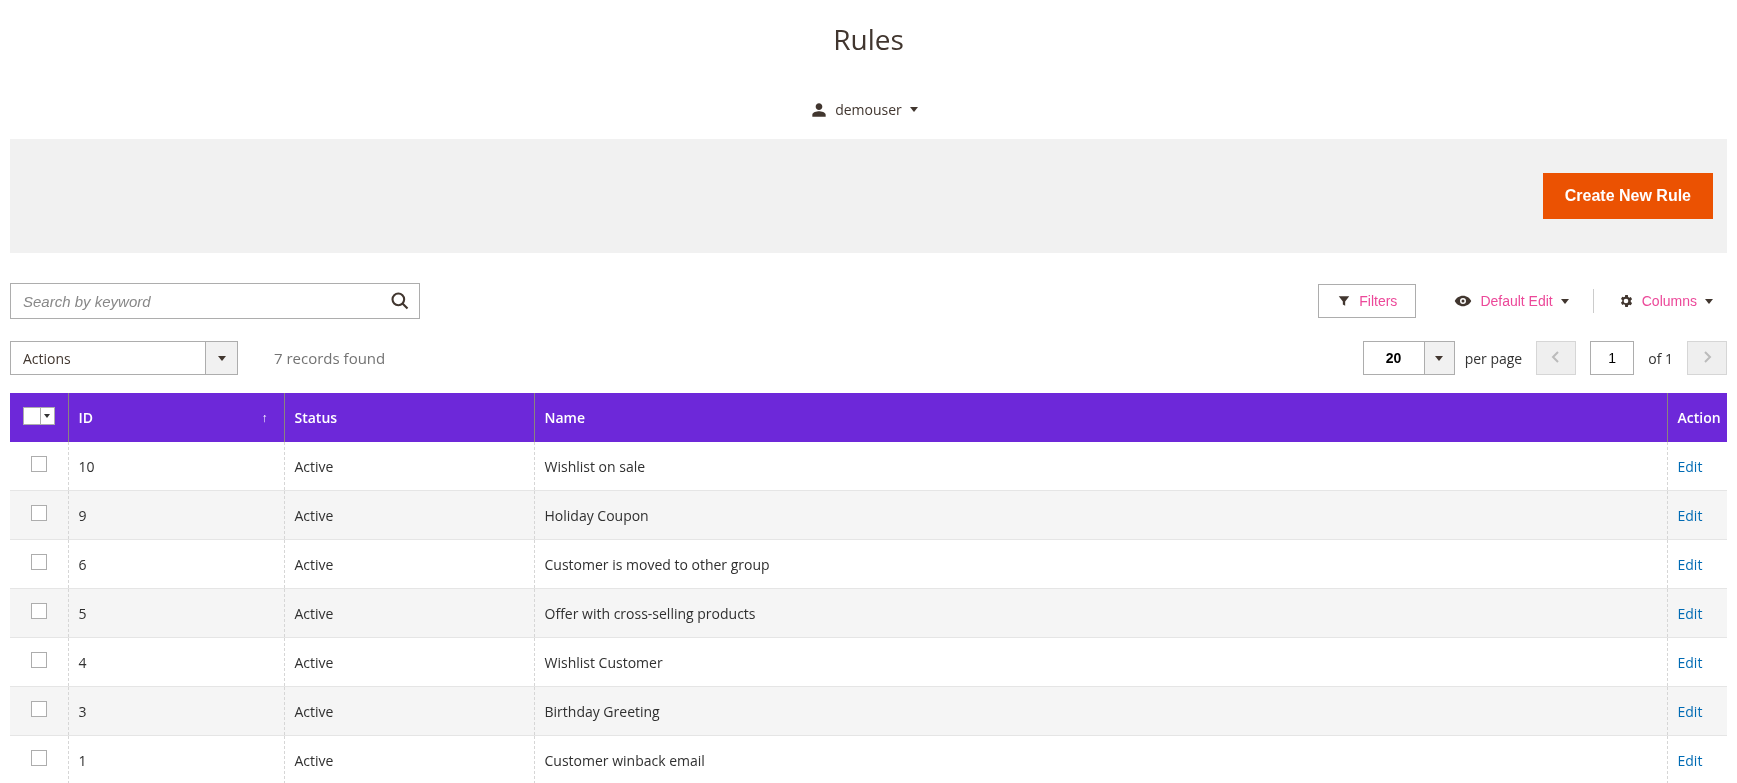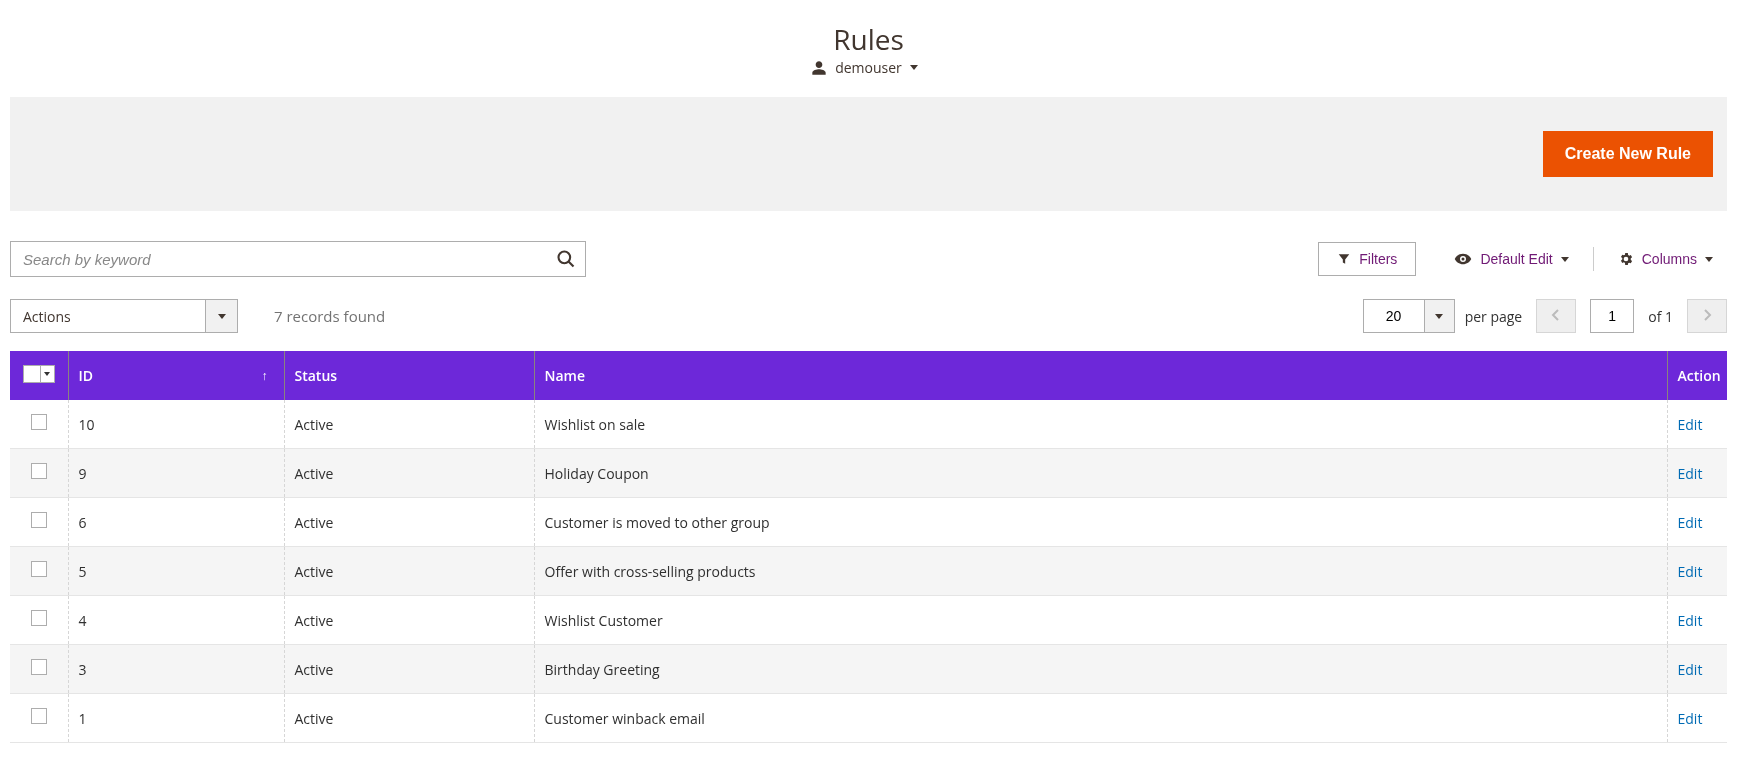--- a/index.html
+++ b/index.html
@@ -23,20 +23,21 @@
     color: #41362f;
   }
   .user-menu {
     display: flex;
     align-items: center;
     gap: 8px;
     cursor: pointer;
     color: #41362f;
     font-size: 14px;
     padding-right: 8px;
+    margin-top: 42px;
   }
   .user-icon-svg { display:block; }
   .caret-down {
     width: 0; height: 0;
     border-left: 4px solid transparent;
     border-right: 4px solid transparent;
     border-top: 5px solid #41362f;
   }
   .actions-bar {
     background: #f1f1f1;
@@ -54,21 +55,21 @@
     cursor: pointer;
   }
   .toolbar {
     display: flex;
     justify-content: space-between;
     align-items: center;
     padding: 30px 0 0 0;
   }
   .search-wrap {
     position: relative;
-    width: 576px;
+    width: 410px;
   }
   .search-input {
     width: 100%;
     height: 36px;
     border: 1px solid #adadad;
     padding: 0 40px 0 12px;
     font-size: 15px;
     font-style: italic;
     color: #666;
   }
@@ -84,21 +85,21 @@
     display: flex;
     align-items: center;
     gap: 0;
   }
   .tool-btn {
     display: flex;
     align-items: center;
     gap: 8px;
     padding: 8px 14px;
     cursor: pointer;
-    color: #701a75;
+    color: #ec4899;
     font-size: 14px;
     border: none;
     background: transparent;
   }
   .tool-btn.filters {
     background: #fff;
     border: 1px solid #adadad;
     padding: 8px 18px;
     margin-right: 24px;
   }
@@ -126,21 +127,21 @@
     width:32px; background:#f1f1f1; border-left:1px solid #adadad;
     display:flex; align-items:center; justify-content:center;
   }
   .records-found { font-size:15px; color:#737373; }
   .row2-right { display:flex; align-items:center; gap:14px; }
   .perpage-wrap { display:flex; align-items:center; gap:10px; }
   .perpage-box {
     display:flex; border:1px solid #adadad; height:34px;
   }
   .perpage-box .val {
-    width:60px; text-align:center; border:none; font-size:14px;
+    width:60px; text-align:center; border:none; font-size:14px;font-weight:bold;
   }
   .perpage-box .toggle {
     width:30px; background:#f1f1f1; border-left:1px solid #adadad;
     display:flex; align-items:center; justify-content:center;
   }
   .perpage-label { font-size:14px; color:#333; }
   .pager { display:flex; align-items:center; gap:14px; }
   .pager-btn {
     width:40px; height:34px; background:#efefef; border:1px solid #d6d6d6;
     display:flex; align-items:center; justify-content:center; cursor:pointer;

